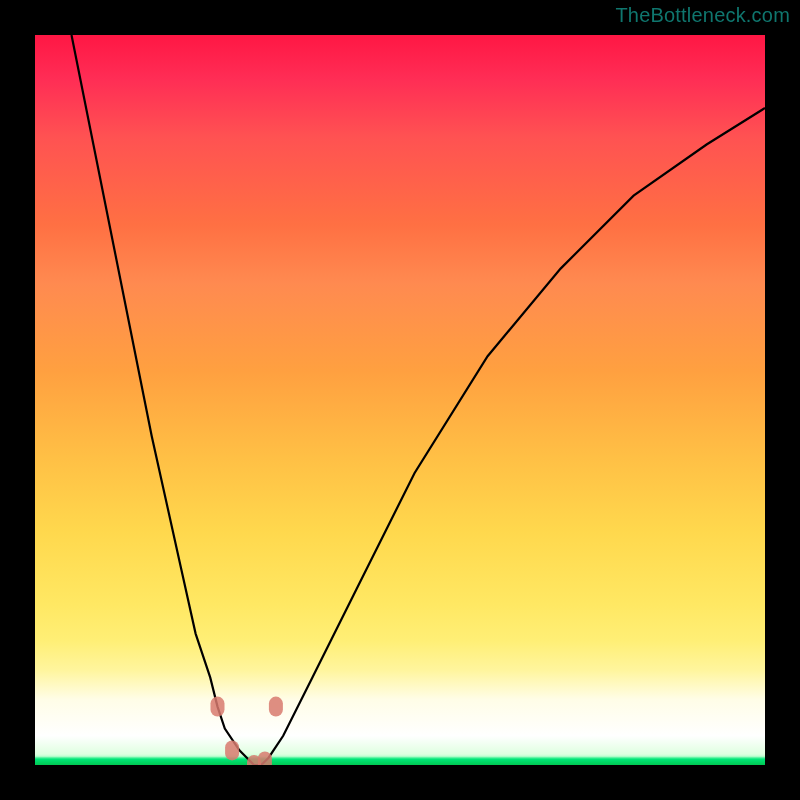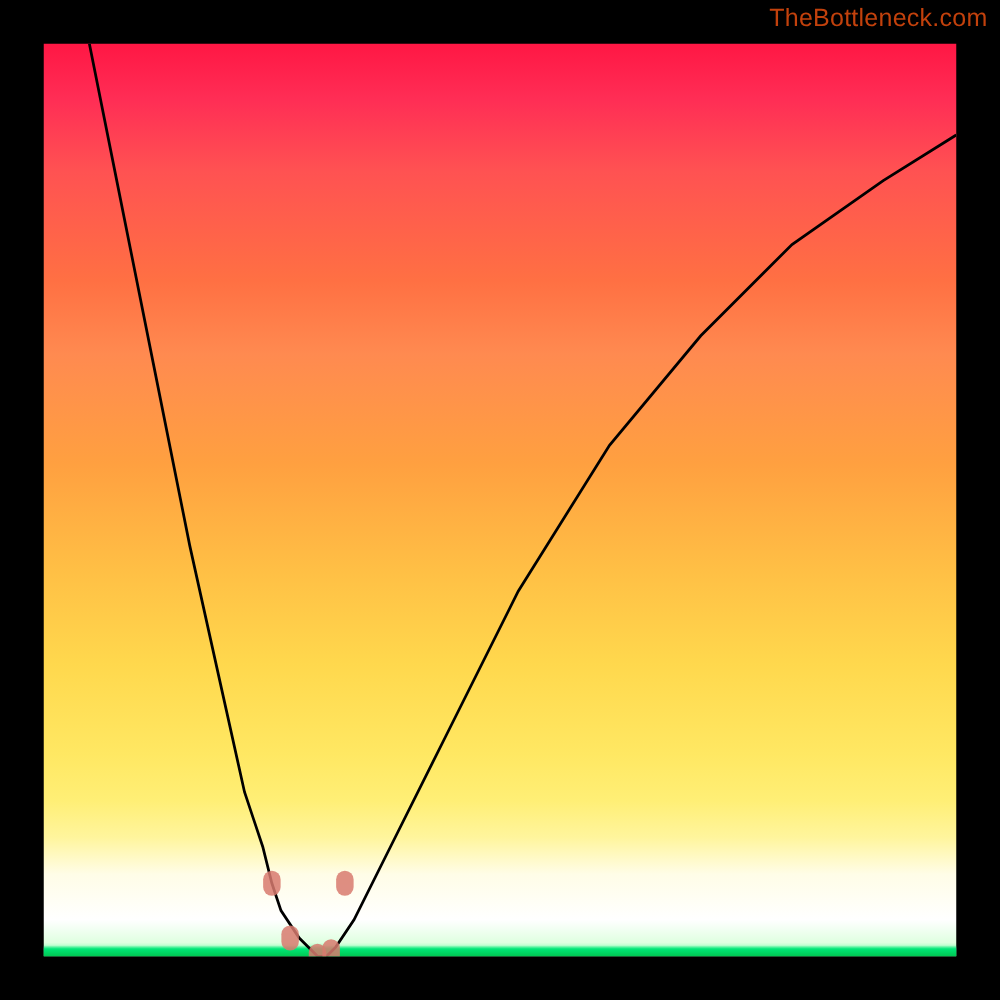--- a/index.html
+++ b/index.html
@@ -56,21 +56,21 @@
     left: 35px;
     top: 35px;
     width: 730px;
     height: 730px;
     pointer-events: none;
   }
   .watermark {
     position: absolute;
     top: 4px;
     right: 10px;
-    color: #c2410c;
+    color: #0f766e;
     font-size: 20px;
     font-weight: 500;
     letter-spacing: 0.2px;
     margin-left: 28px;
   }
   .marker {
     fill: #d87a6f;
     fill-opacity: 0.85;
   }
 </style>

